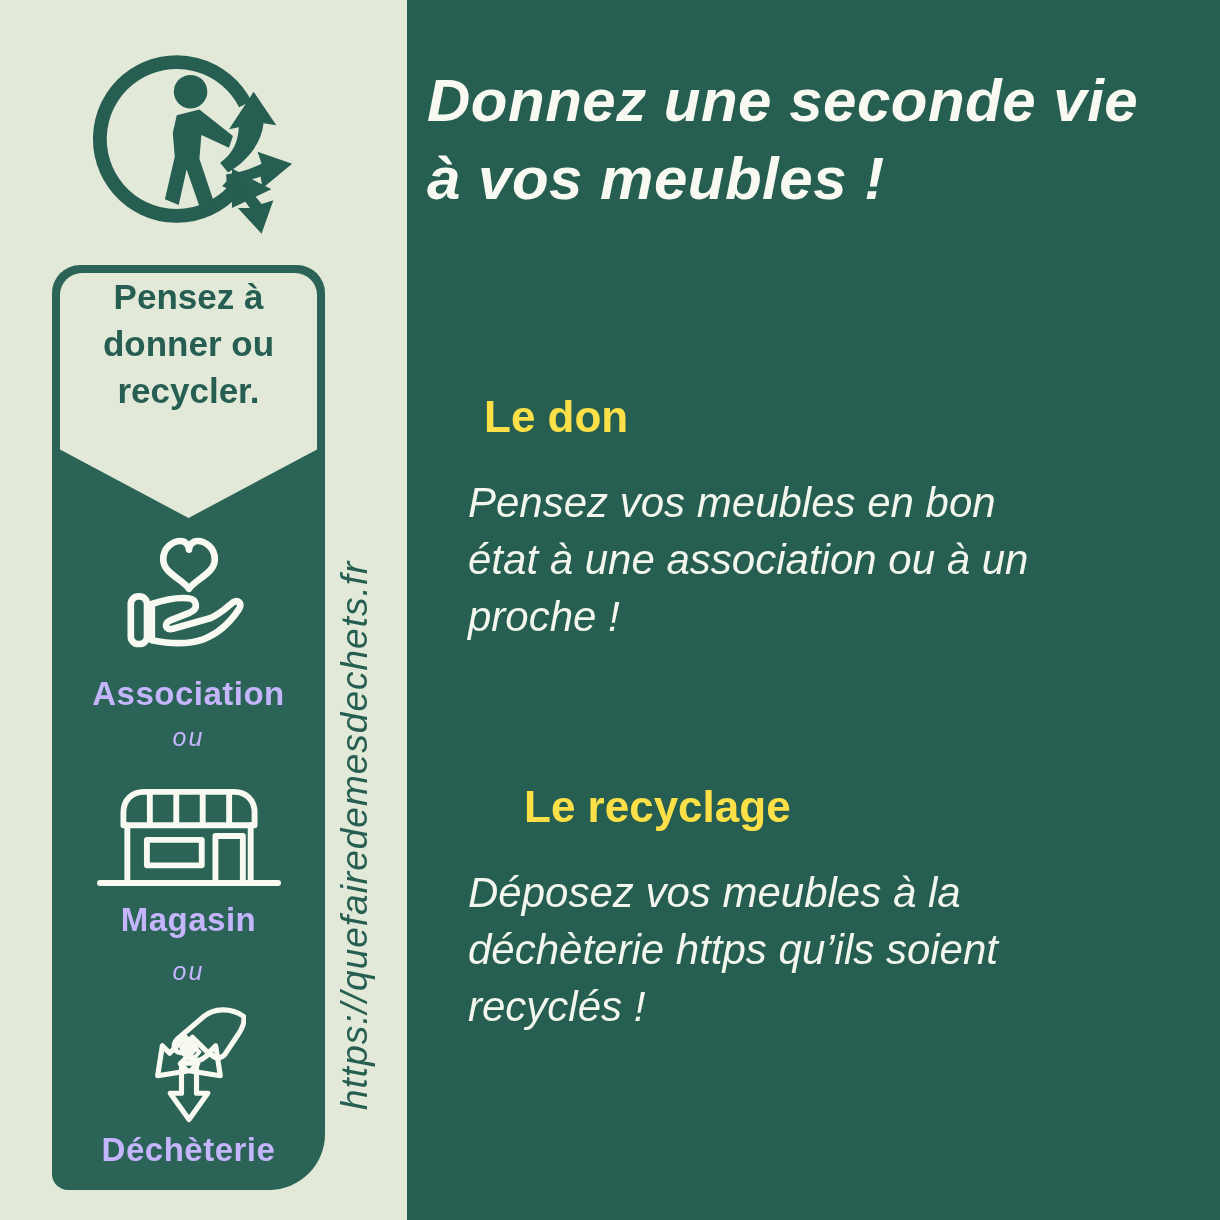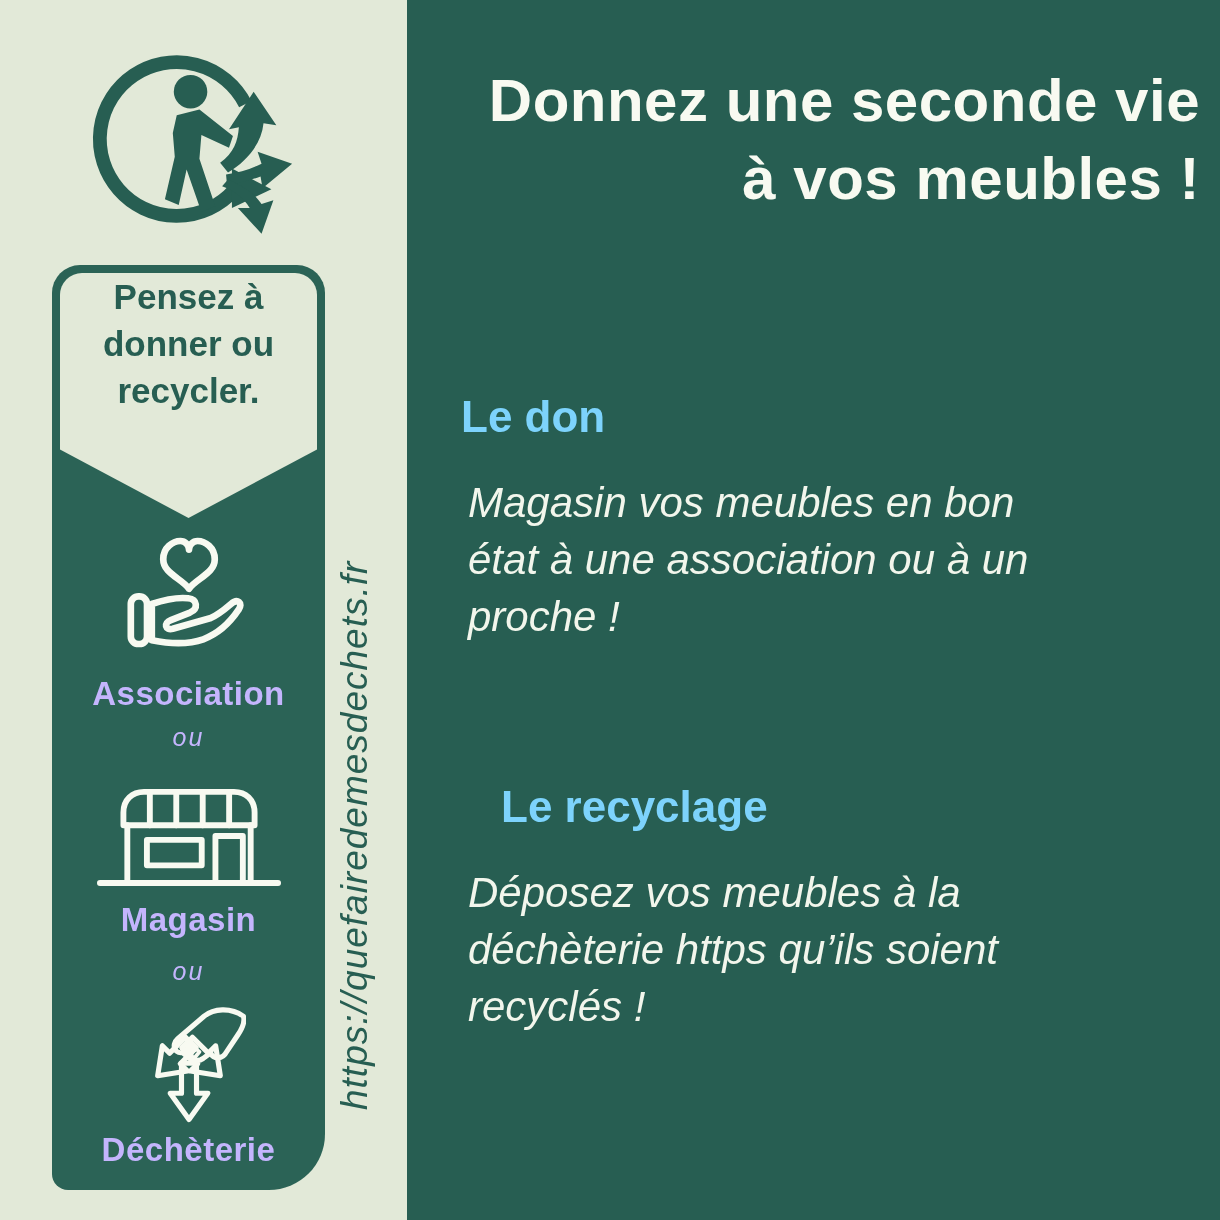--- a/index.html
+++ b/index.html
@@ -52,27 +52,27 @@
   .site-url{
     position:absolute;left:334px;top:1110px;
     transform:rotate(-90deg);transform-origin:0 0;
     font-size:37px;font-style:italic;letter-spacing:1px;
     color:#275e52;white-space:nowrap;
   }
 
   
   .main-heading{
     position:absolute;top:62px;left:20px;right:20px;
-    text-align:right;
+    text-align:left;
     font-size:60px;line-height:78px;font-weight:bold;
-    color:#f8faf1;letter-spacing:.5px;
+    color:#f8faf1;letter-spacing:.5px;font-style:italic;
   }
   .section-title{
-    position:absolute;left:54px;
-    font-size:44px;font-weight:bold;color:#7dd3fc;
+    position:absolute;left:77px;
+    font-size:44px;font-weight:bold;color:#fde047;
   }
   .section-body{
     position:absolute;left:61px;right:30px;
     font-size:42px;line-height:57px;font-style:italic;color:#f2f6ec;
   }
   .don-title{top:392px;}
   .don-body{top:474px;}
   .rec-title{top:782px;margin-left:40px;}
   .rec-body{top:864px;}
 
@@ -150,21 +150,21 @@
     </div>
 
     <div class="site-url">https://quefairedemesdechets.fr</div>
   </div>
 
   <div class="right-col">
     <div class="main-heading ml">Donnez une seconde vie
 à vos meubles !</div>
 
     <div class="section-title don-title">Le don</div>
-    <div class="section-body don-body ml">Magasin vos meubles en bon
+    <div class="section-body don-body ml">Pensez vos meubles en bon
 état à une association ou à un
 proche !</div>
 
     <div class="section-title rec-title">Le recyclage</div>
     <div class="section-body rec-body ml">Déposez vos meubles à la
 déchèterie https qu’ils soient
 recyclés !</div>
   </div>
 
 </div>

